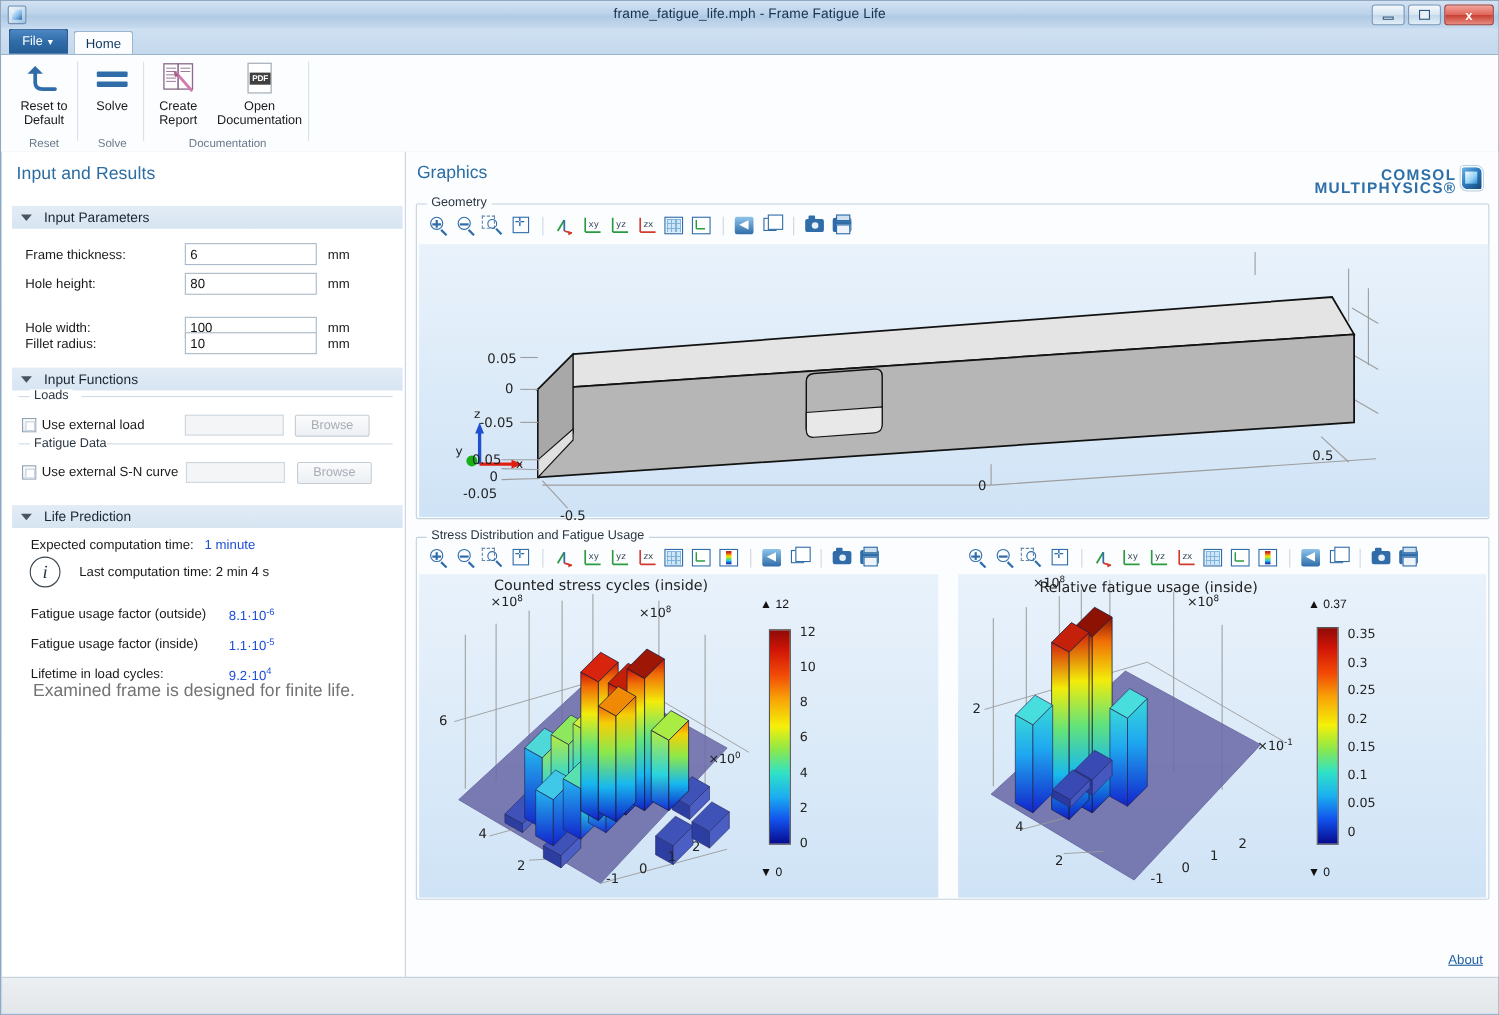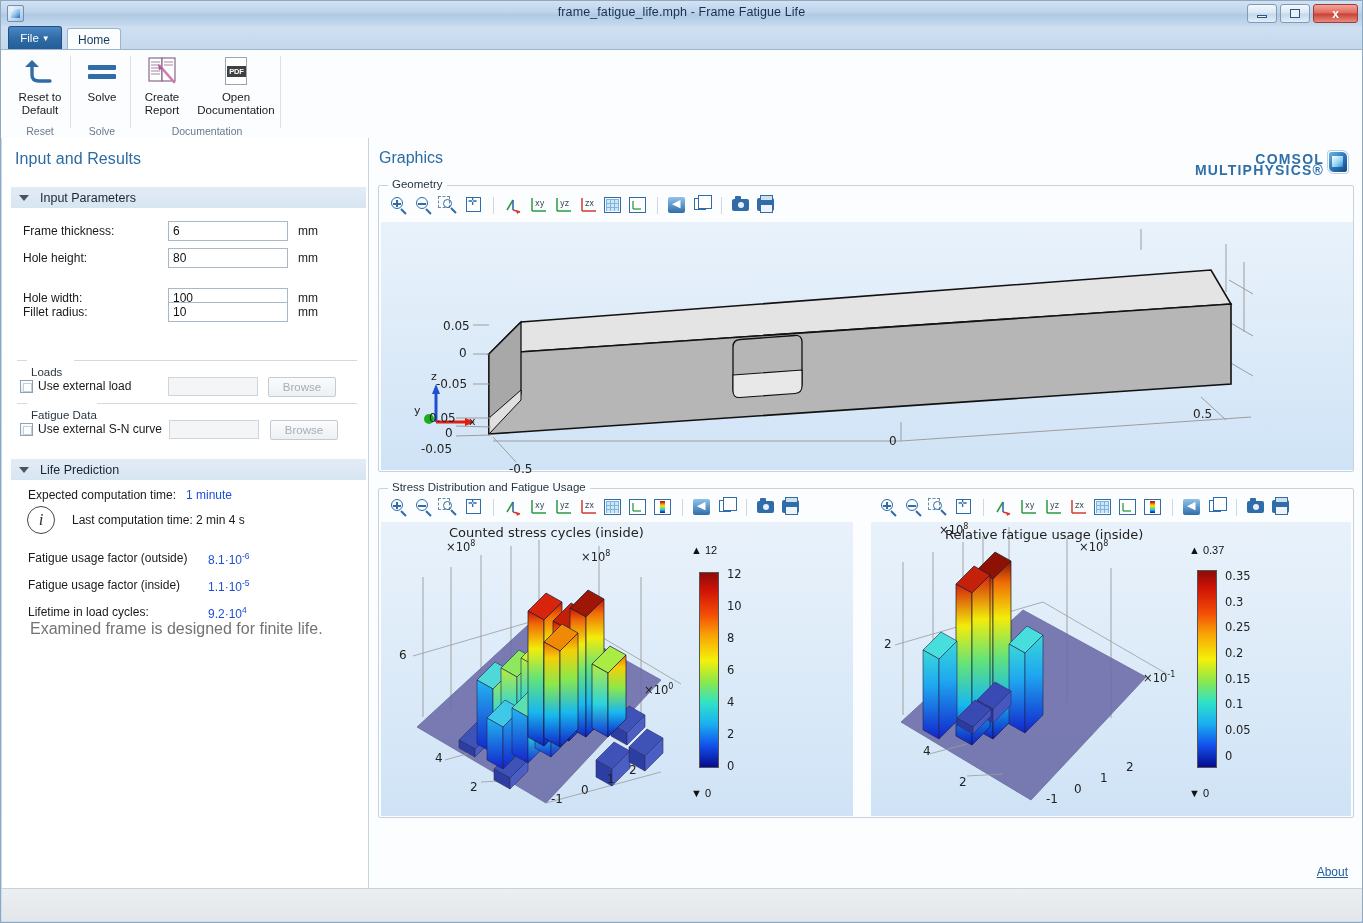--- a/index.html
+++ b/index.html
@@ -150,21 +150,21 @@
   .field-row .f-input {
     position: absolute; left: 166px; top: 0px; width: 120px; height: 20px;
     border: 1px solid #a9b8c6; background: #fff;
     font-size: 12px; color: #111; padding: 0 4px;
     font-family: "Liberation Sans", sans-serif;
   }
   .field-row .f-unit { position: absolute; left: 296px; top: 3px; font-size: 12px; color: #1a1a1a; }
 
   .fieldset-lbl {
     position: absolute; font-size: 11.5px; color: #2a3642;
-    background: #fff; padding: 12px 4px;
+    background: #fff; padding: 0 4px;
   }
   .fieldset-line { position: absolute; height: 1px; background: #cfdae4; }
 
   .chk-row { position: absolute; left: 0; width: 367px; height: 20px; }
   .chk-box {
     position: absolute; left: 18px; top: 3px; width: 13px; height: 13px;
     border: 1px solid #8ea2b4; background: linear-gradient(to bottom,#fdfdfd,#e7eef4);
     cursor: pointer;
   }
   .chk-box::after {
@@ -435,20 +435,24 @@
         <span class="f-label">Hole width:</span>
         <input class="f-input" type="text" value="100" style="">
         <span class="f-unit">mm</span>
       </div>
       <div class="field-row" style="top:164px;">
         <span class="f-label">Fillet radius:</span>
         <input class="f-input" type="text" value="10" style="">
         <span class="f-unit">mm</span>
       </div>
 
+      <div class="section-hdr" style="top:195px;">
+        <span class="tri"></span>
+        <span class="sh-label">Input Functions</span>
+      </div>
 
       <div class="fieldset-lbl" style="left:25px; top:216px;">Loads</div>
       <div class="fieldset-line" style="left:15px; top:222px; width:10px;"></div>
       <div class="fieldset-line" style="left:72px; top:222px; width:283px;"></div>
 
       <div class="chk-row" style="top:239px;">
         <span class="chk-box"></span>
         <span class="chk-label">Use external load</span>
         <input class="dis-input" style="left: 166px; width: 90px;" type="text" disabled="" value="">
         <span class="dis-btn" style="left:266px;">Browse</span>

